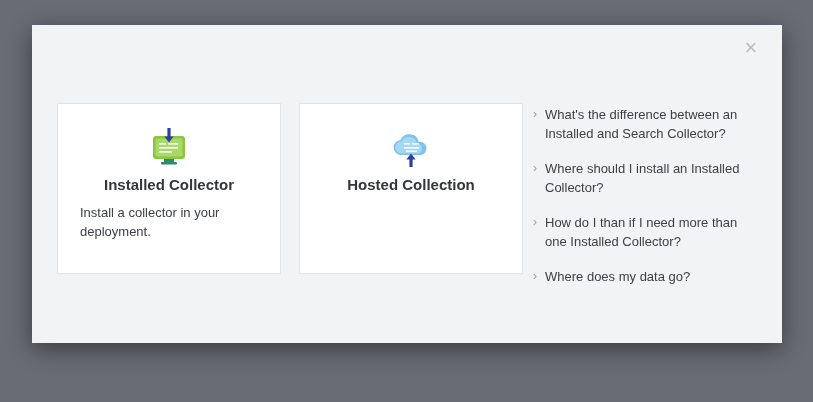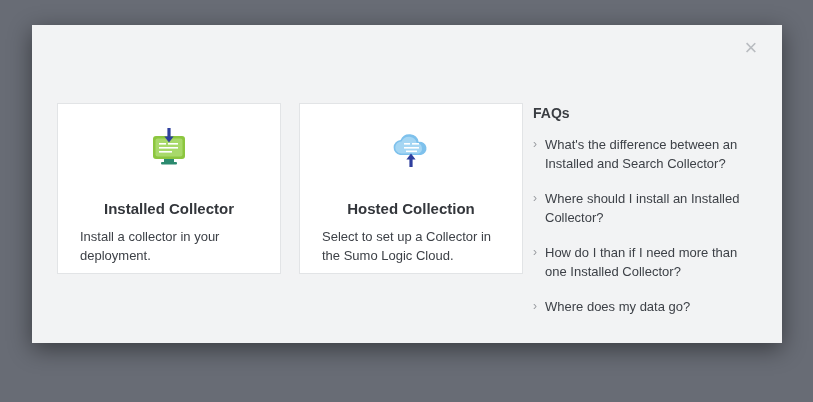--- a/index.html
+++ b/index.html
@@ -156,21 +156,21 @@
     align-items: center;
     padding-top: 22px;
   }
   .card-icon {
     height: 46px;
     display: flex;
     align-items: center;
     justify-content: center;
   }
   .card-title {
-    margin-top: 28px;
+    margin-top: 4px;
     font-size: 15px;
     font-weight: bold;
     color: #33363b;
   }
   .card-desc {
     margin-top: 10px;
     font-size: 13px;
     color: #3d4147;
     line-height: 19px;
     width: 178px;
@@ -265,26 +265,24 @@
           <path d="M13 26.5 a6 6 0 0 1 0.5 -12 a8 8 0 0 1 15.2 1.6 a5.4 5.4 0 0 1 1.9 10.4 z" fill="#a5d6f3"></path>
           <rect x="16" y="16" width="6" height="1.6" fill="#ffffff"></rect>
           <rect x="24" y="16" width="7" height="1.6" fill="#ffffff"></rect>
           <rect x="16" y="20" width="15" height="1.6" fill="#ffffff"></rect>
           <rect x="18" y="23.5" width="11" height="1.6" fill="#ffffff"></rect>
           <rect x="21.4" y="31" width="3.2" height="9" fill="#2f3f9e"></rect>
           <polygon points="18.4,32.5 27.6,32.5 23,26.5" fill="#2f3f9e"></polygon>
         </svg>
       </div>
       <div class="card-title">Hosted Collection</div>
-      <div class="card-desc">Select to set up a Collector in the Sumo Logic Cloud.</div>
     </div>
   </div>
 
   <div id="faq-panel">
-    <div id="faq-heading">FAQs</div>
 
     <div class="faq-item">
       <span class="faq-chevron">›</span>
       <span class="faq-text">What's the difference between an Installed and Search Collector?</span>
     </div>
 
     <div class="faq-item">
       <span class="faq-chevron">›</span>
       <span class="faq-text">Where should I install an Installed Collector?</span>
     </div>

